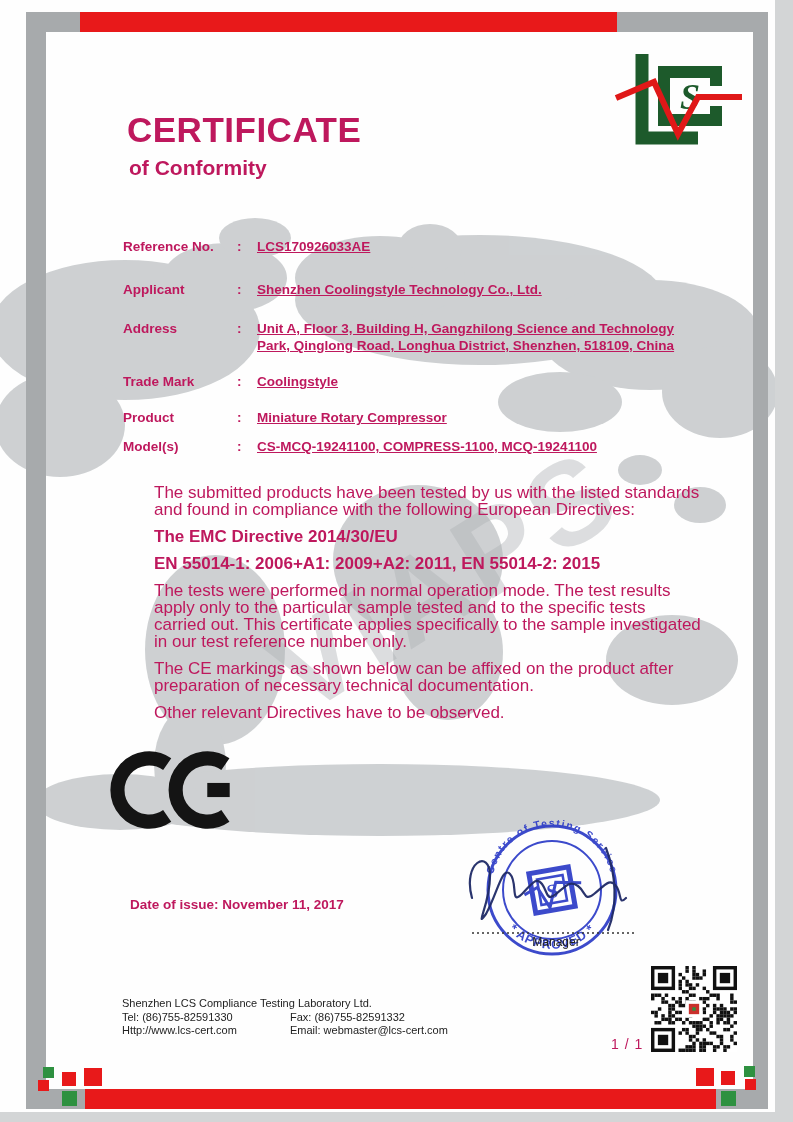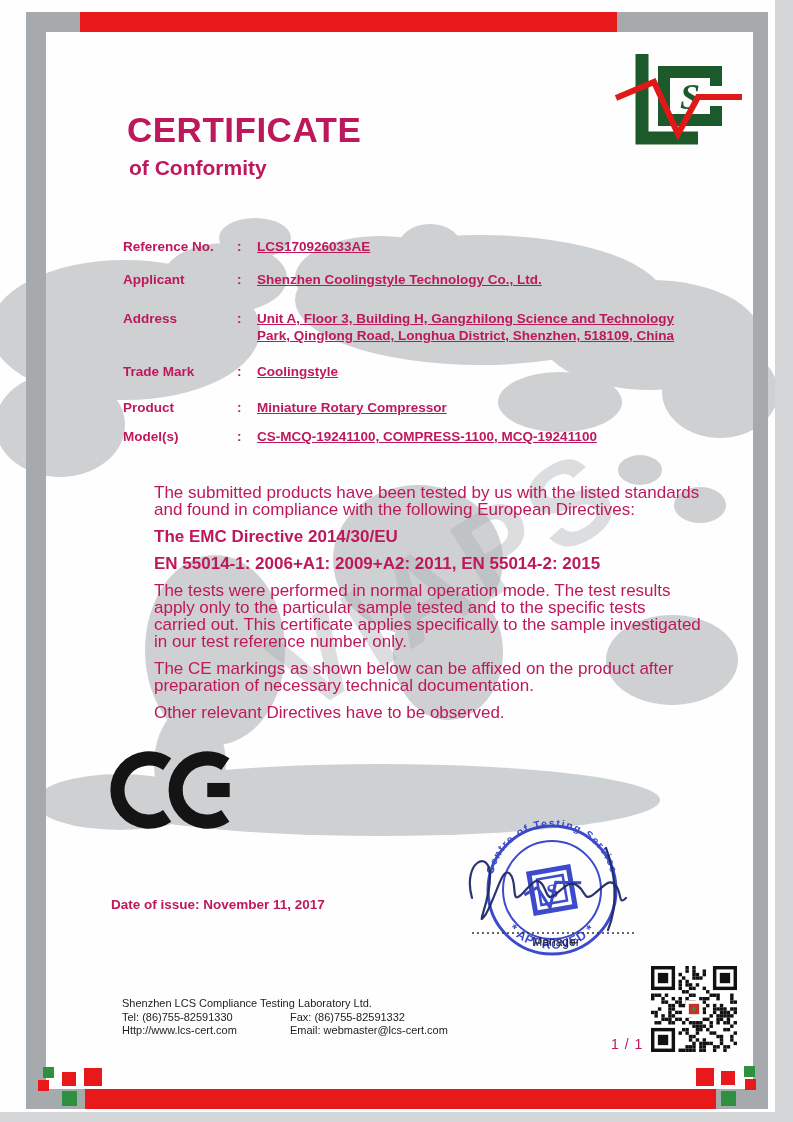--- a/index.html
+++ b/index.html
@@ -38,26 +38,26 @@
   .logo { position:absolute; left:612px; top:40px; width:135px; height:112px; z-index:2; }
   
   .content { position:absolute; z-index:2; color:#be185d; }
   .title1 { left:127px; top:110px; font-size:35px; font-weight:bold; letter-spacing:.5px; }
   .title2 { left:129px; top:156px; font-size:21px; font-weight:bold; }
   .fields { left:123px; top:238px; width:556px; }
   .frow { display:flex; font-size:13.5px; font-weight:bold; line-height:17px; }
   .frow .lbl { width:114px; flex:none; }
   .frow .col { width:20px; flex:none; }
   .frow .val { width:422px;text-decoration:underline; }
-  .m26{margin-bottom:16px}.m22{margin-bottom:22px}.m19{margin-bottom:19px}.m20{margin-bottom:12px}
+  .m26{margin-bottom:26px}.m22{margin-bottom:22px}.m19{margin-bottom:19px}.m20{margin-bottom:12px}
   .bodytext { left:123px; top:484px; width:548px; font-size:17px; line-height:17px;margin-left:31px; }
   .bodytext p { margin-bottom:10px; }
   .bold { font-weight:bold; }
   .ce { position:absolute; left:110px; top:742px; width:138px; height:96px; z-index:2; }
-  .dateline { left:111px; top:897px; font-size:13.5px; font-weight:bold; }
+  .dateline { left:130px; top:897px; font-size:13.5px; font-weight:bold; }
   
   .stampbox { position:absolute; left:460px; top:812px; width:190px; height:152px; z-index:3; }
   
   .footer { left:122px; top:997px; width:430px; font-size:11px; line-height:13.5px; color:#222; }
   .footer .cols { display:flex; }
   .footer .c1 { width:168px; flex:none; }
   .qr { position:absolute; left:651px; top:966px; width:86px; height:86px; z-index:2; }
   .pagenum { left:611px; top:1036px; font-size:14px; font-weight:normal; letter-spacing:1px; }
 </style>
 </head>

